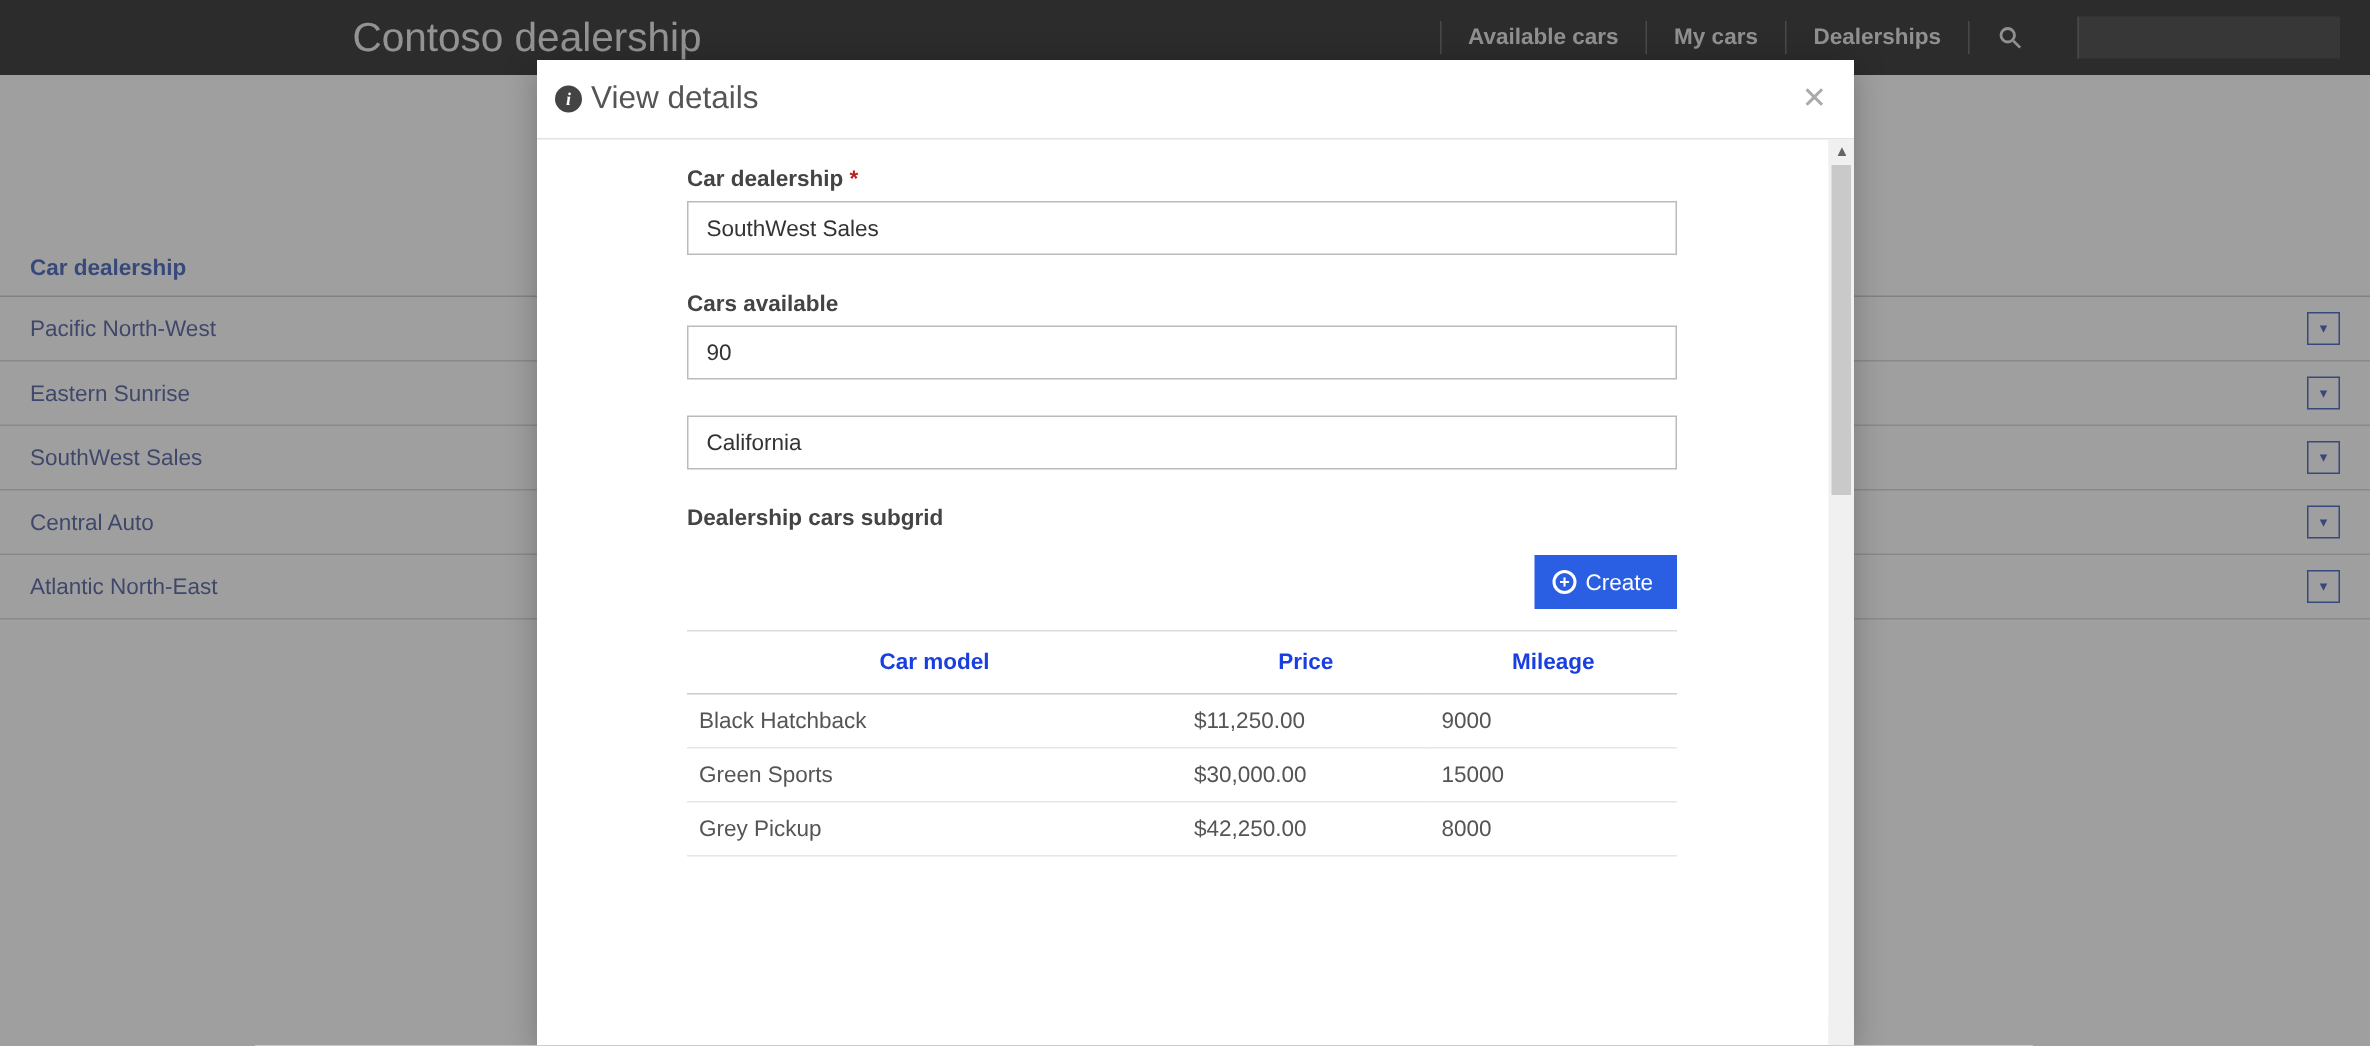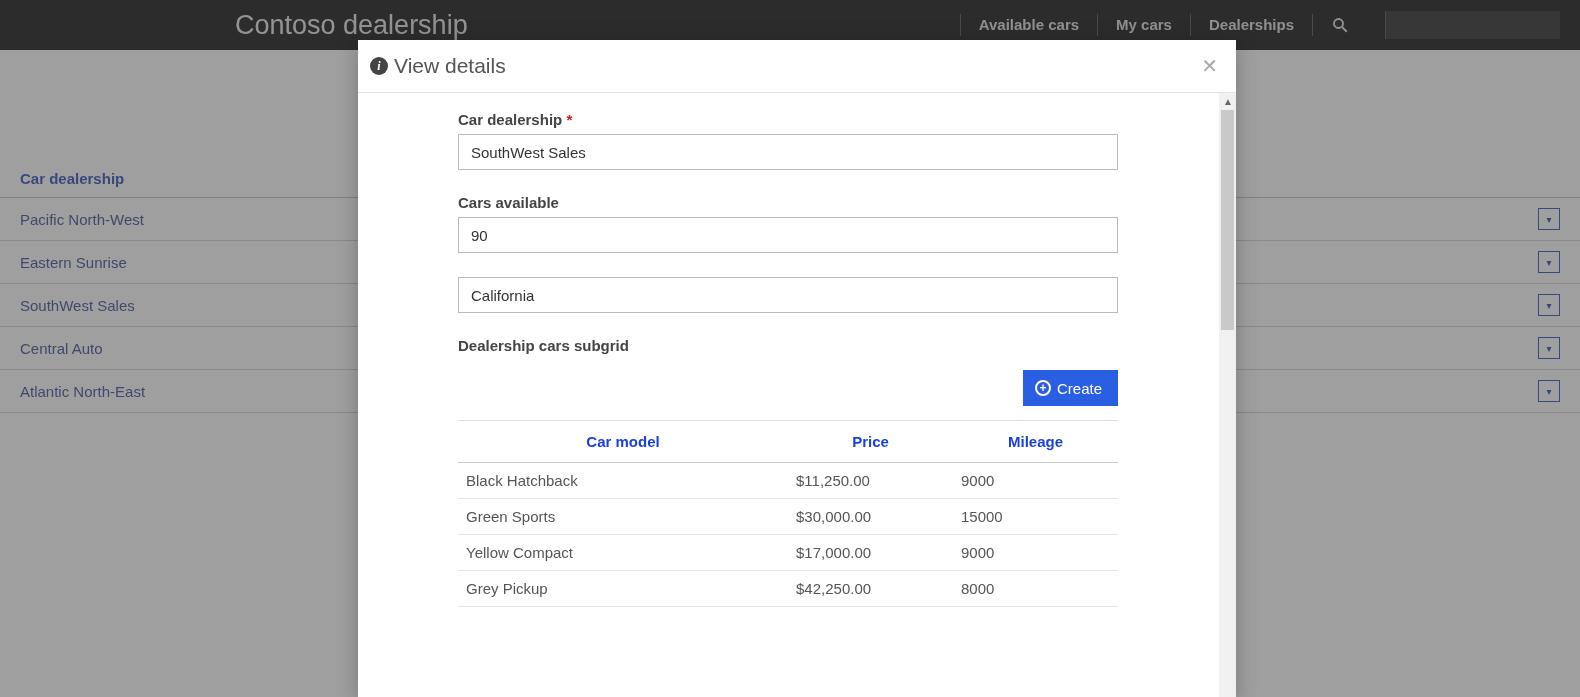--- a/index.html
+++ b/index.html
@@ -345,25 +345,20 @@
                 <td>Black Hatchback</td>
                 <td>$11,250.00</td>
                 <td>9000</td>
               </tr>
               <tr>
                 <td>Green Sports</td>
                 <td>$30,000.00</td>
                 <td>15000</td>
               </tr>
               <tr>
-                <td>Yellow Compact</td>
-                <td>$17,000.00</td>
-                <td>9000</td>
-              </tr>
-              <tr>
                 <td>Grey Pickup</td>
                 <td>$42,250.00</td>
                 <td>8000</td>
               </tr>
             </tbody>
         </table>
       </div>
     </div>
     <div class="modal-scrollbar">
       <span class="scroll-arrow up">▲</span>

